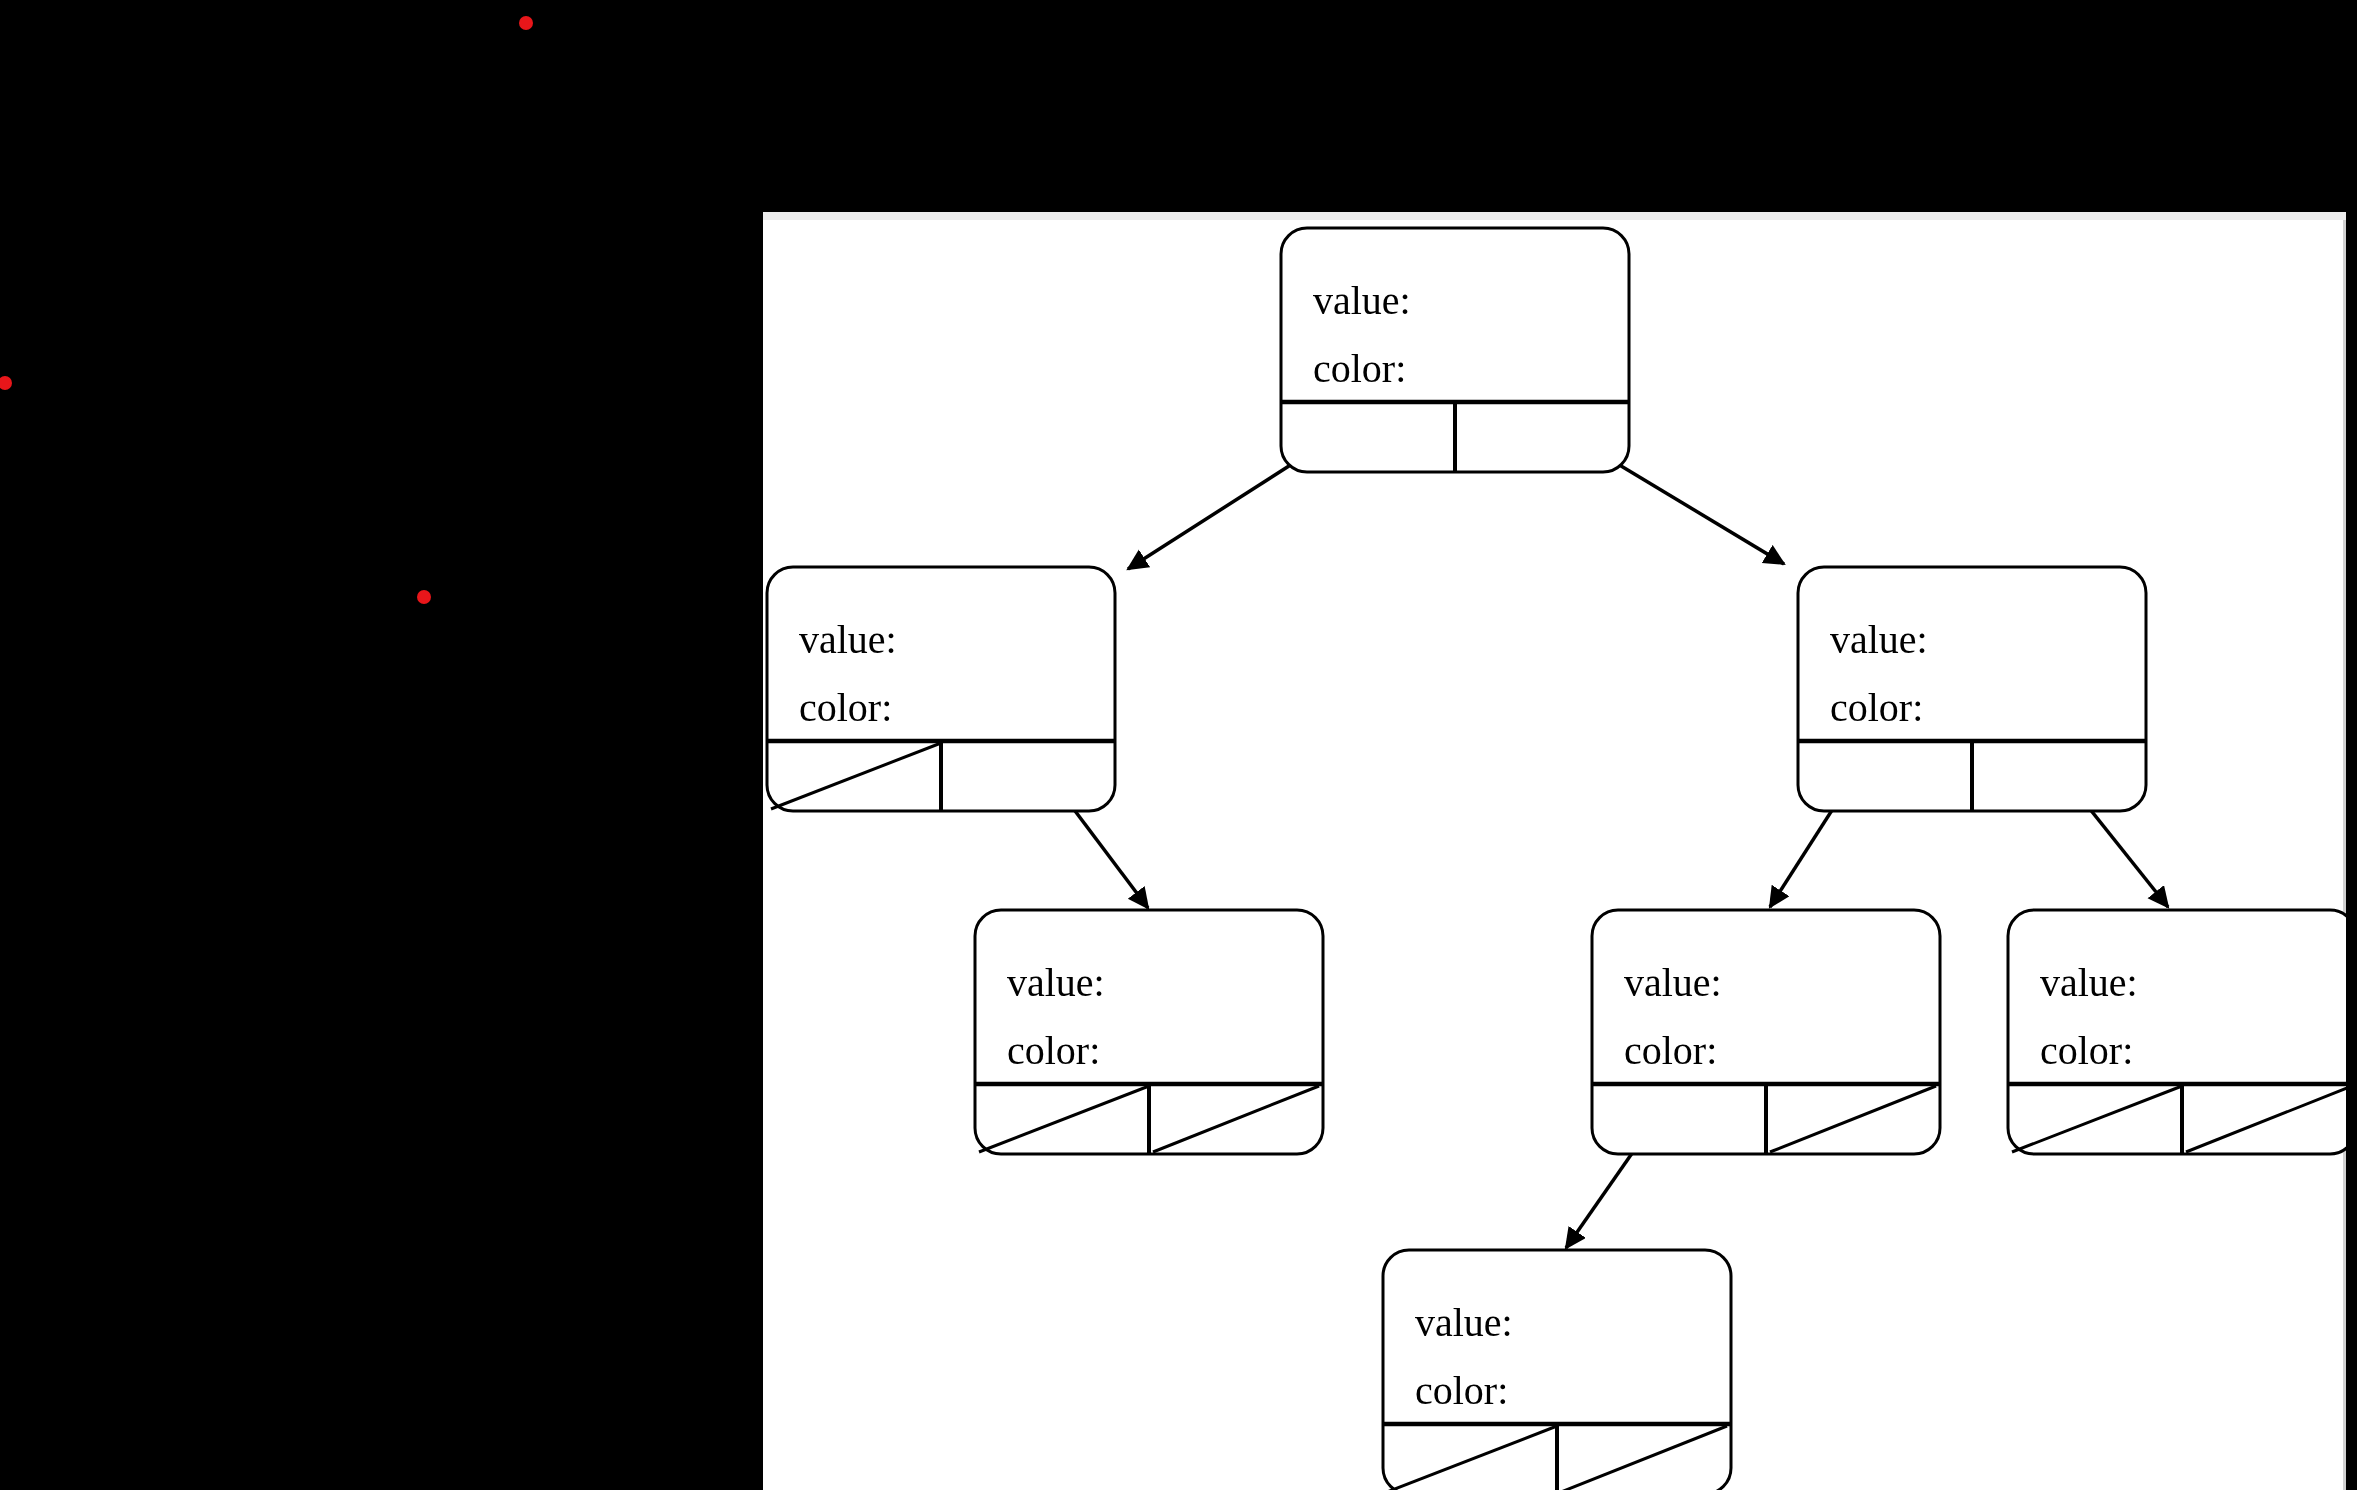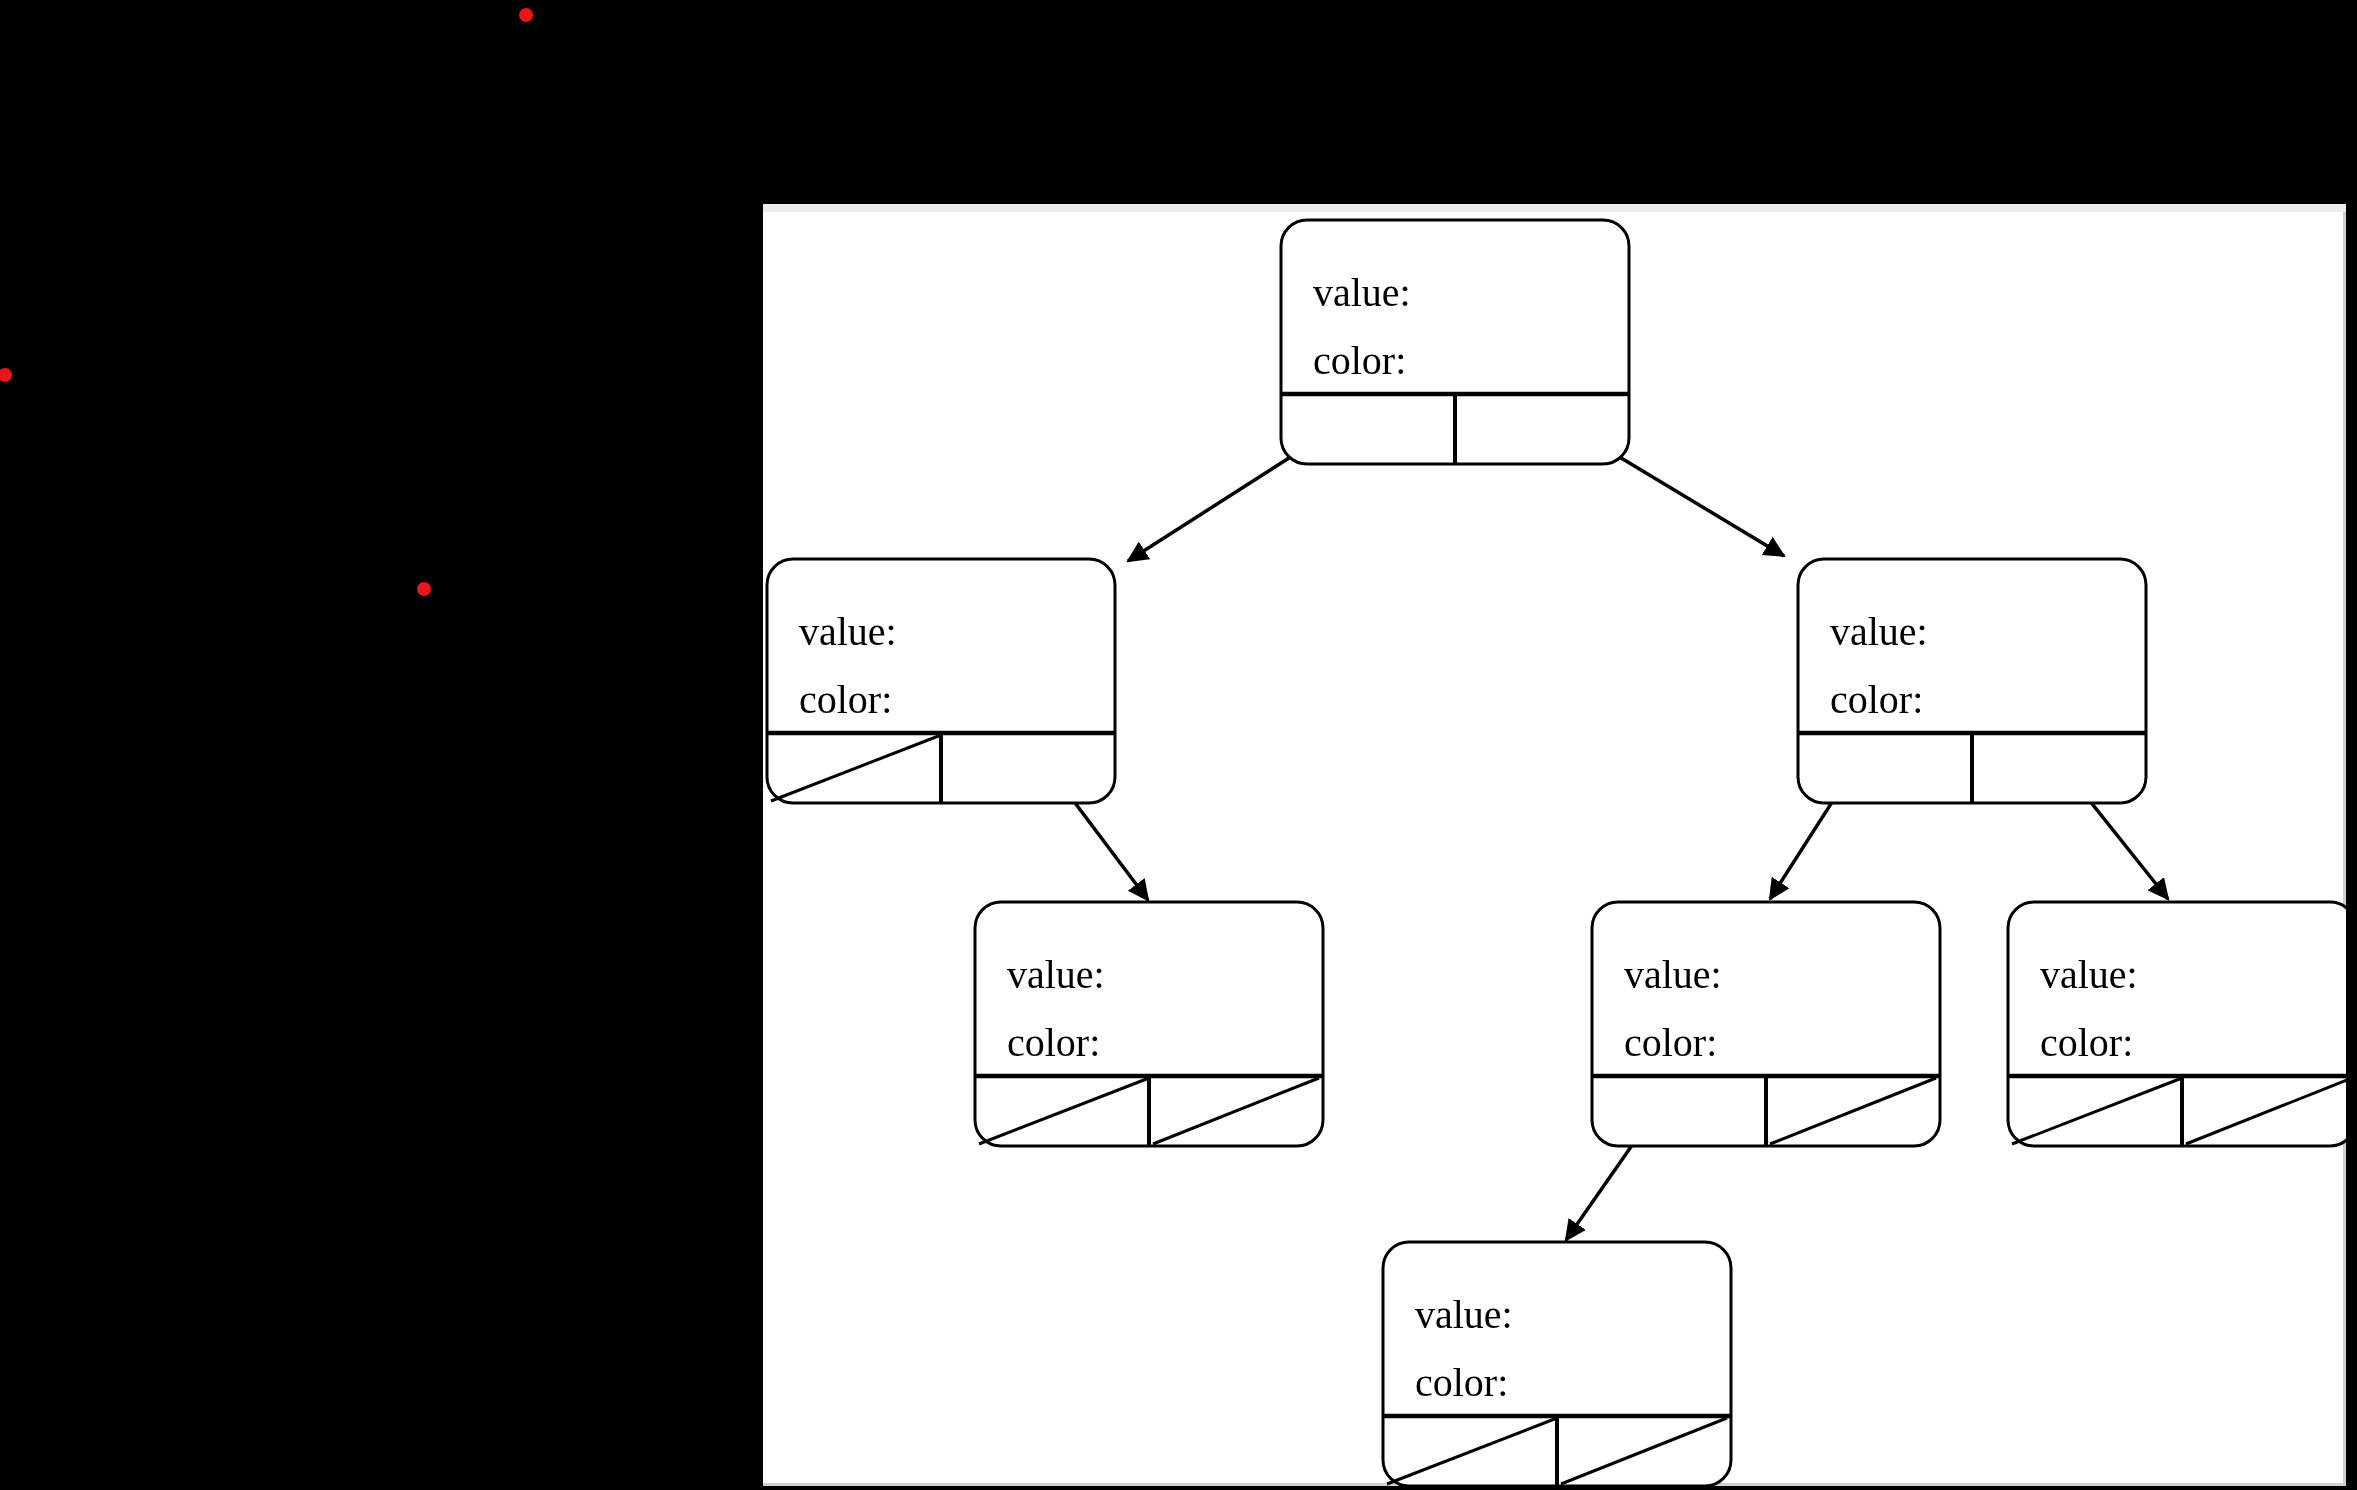--- a/index.html
+++ b/index.html
@@ -1,18 +1,18 @@
 <!DOCTYPE html>
 <html><head>
 <meta charset="utf-8">
 <style>
   html,body{margin:0;padding:0;background:#000;}
   body{width:2357px;height:1490px;position:relative;overflow:hidden;
        font-family:"Liberation Serif","DejaVu Serif",serif;}
-  #root-canvas{position:absolute;left:0;top:8px;width:2357px;height:1092px;border-radius:12px;}
+  #root-canvas{position:absolute;left:0;top:16px;width:2357px;height:1092px;border-radius:12px;}
   .panel{position:absolute;background:#ffffff;}
   .panel-border-top{position:absolute;background:#e9e9e9;}
   .panel-border-right{position:absolute;background:#cfcfcf;}
   .panel-border-bottom{position:absolute;background:#d5d5d5;}
   .red-dot{position:absolute;border-radius:50%;background:#e8161a;}
   svg.tree{position:absolute;left:0;top:0;overflow:visible;}
   .node-label{font-size:40px;fill:#000;font-family:"Liberation Serif","DejaVu Serif",serif;}
 </style>
 </head>
 <body style="background: rgb(0, 0, 0); width: 2357px; height: 1490px;">

